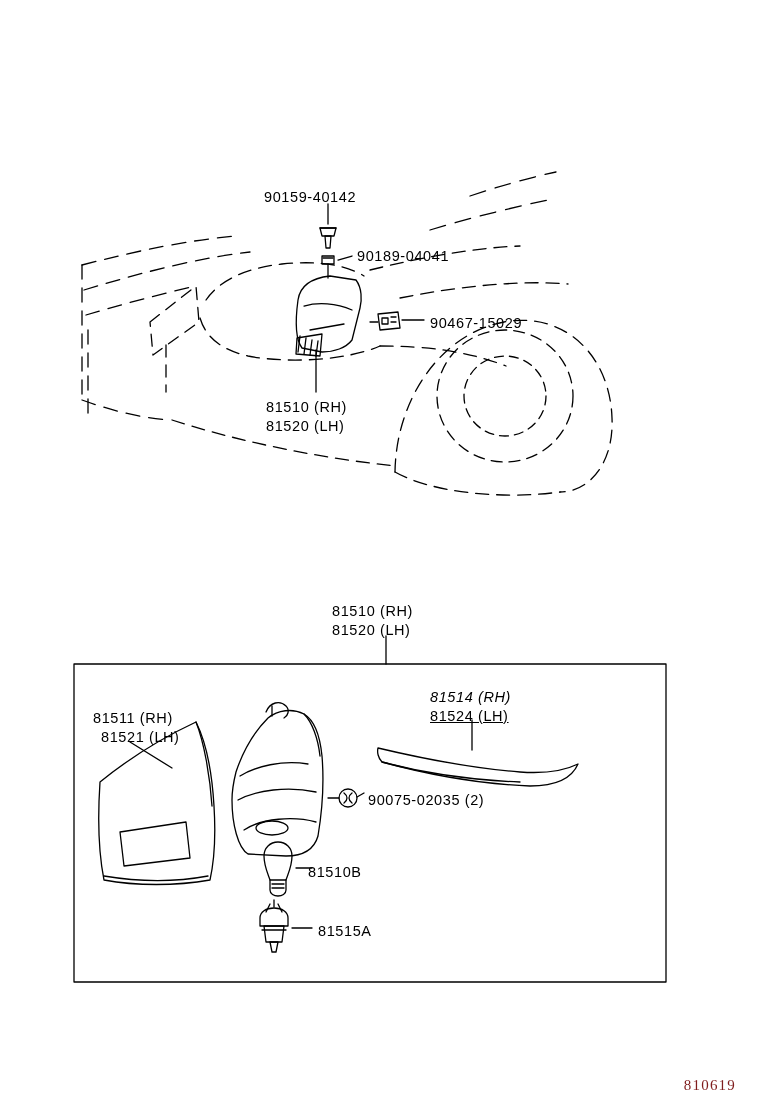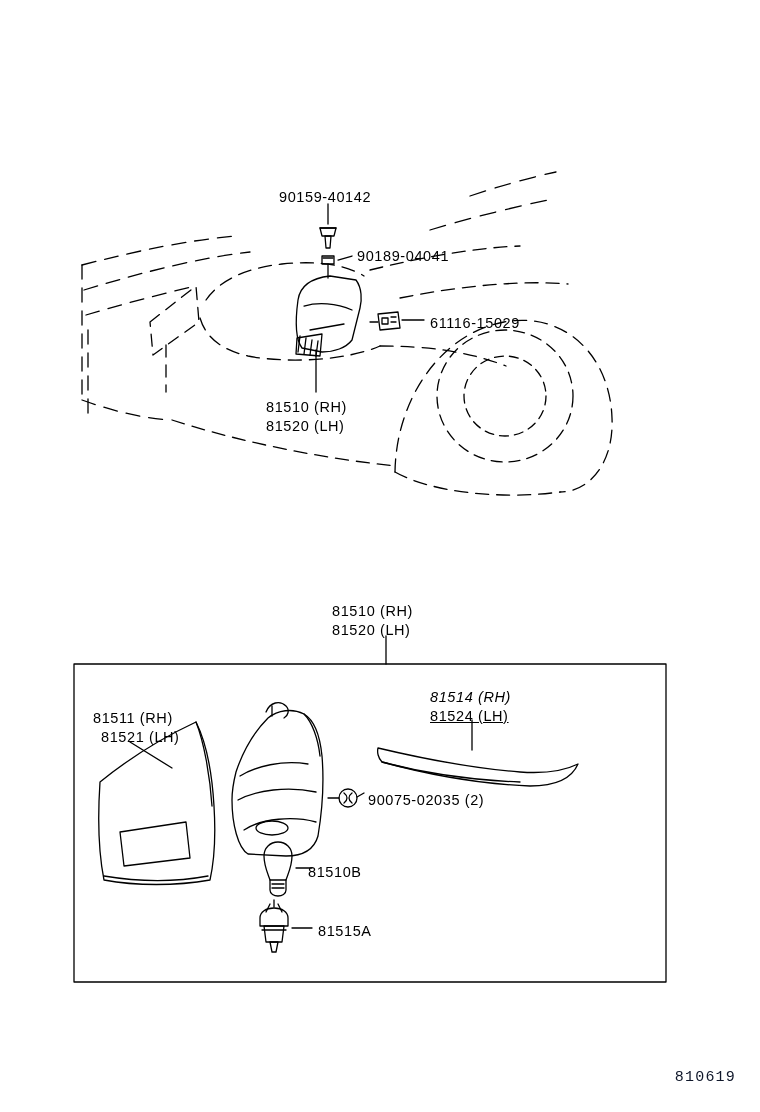--- a/index.html
+++ b/index.html
@@ -27,25 +27,25 @@
     line-height: 19px;
   }
   .diagram-svg {
     position: absolute;
     left: 0;
     top: 0;
   }
   #footer-code {
     position: absolute;
     right: 24px;
-    bottom: 26px;
+    bottom: 18px;
     font-size: 15px;
     letter-spacing: 1.2px;
-    color: #0f172a;
-    font-family: Liberation Mono, monospace;
+    color: #7f1d1d;
+    font-family: Liberation Serif, serif;
   }
 </style>
 </head>
 <body>
 
 <div id="page">
 
   <svg class="diagram-svg" width="760" height="1112" viewBox="0 0 760 1112">
     <g fill="none" stroke="#000" stroke-width="1.3" stroke-linecap="round" stroke-linejoin="round">
 
@@ -159,23 +159,23 @@
         <path d="M264 926 L284 926 L282 942 L266 942 Z"></path>
         <path d="M270 942 L278 942 L276 952 L272 952 Z"></path>
         <path d="M266 912 L270 904 M274 907 L274 900 M282 912 L278 904"></path>
         <path d="M262 930 L286 930"></path>
       </g>
       <path d="M312 928 L292 928"></path>
 
     </g>
   </svg>
 
-  <div class="label" style="left:279px; top:188px;">90159-40142</div>
+  <div class="label" style="left:264px; top:188px;">90159-40142</div>
   <div class="label" style="left:357px; top:247px;">90189-04041</div>
-  <div class="label" style="left:430px; top:314px;">61116-15029</div>
+  <div class="label" style="left:430px; top:314px;">90467-15029</div>
   <div class="label" style="left:266px; top:398px;">81510 (RH)</div>
   <div class="label" style="left:266px; top:417px;">81520 (LH)</div>
 
   <div class="label" style="left:332px; top:602px;">81510 (RH)</div>
   <div class="label" style="left:332px; top:621px;">81520 (LH)</div>
   <div class="label" style="left:93px; top:709px;">81511 (RH)</div>
   <div class="label" style="left:93px; top:728px;margin-left:8px;">81521 (LH)</div>
   <div class="label" style="left:430px; top:688px;font-style:italic;">81514 (RH)</div>
   <div class="label" style="left:430px; top:707px;text-decoration:underline;">81524 (LH)</div>
   <div class="label" style="left:368px; top:791px;">90075-02035 (2)</div>

